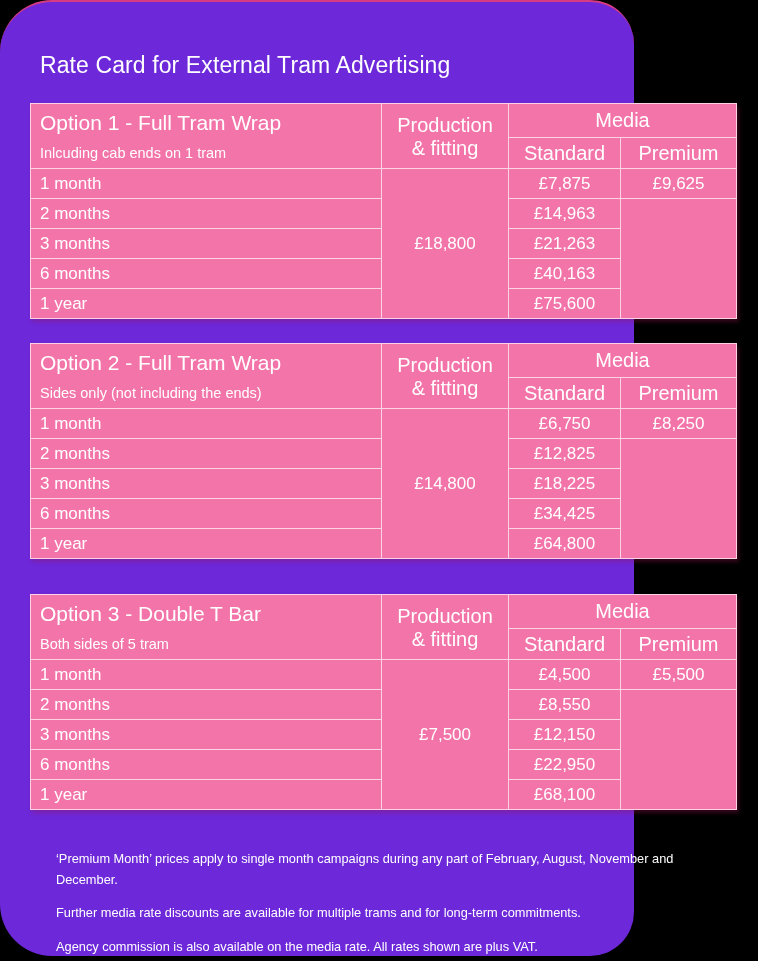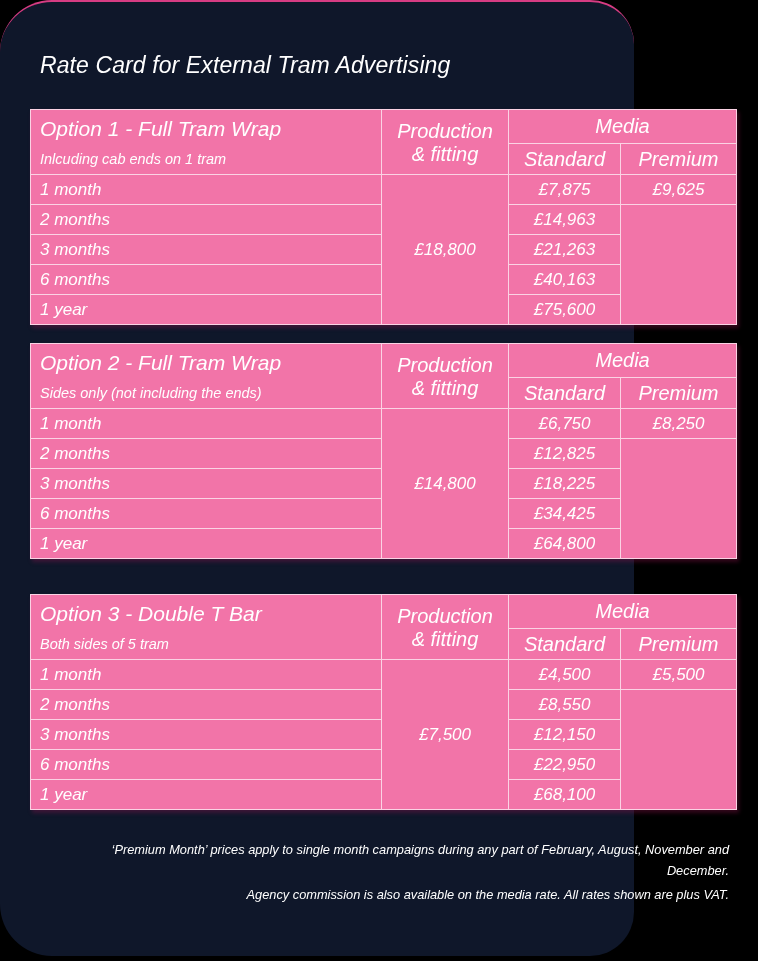--- a/index.html
+++ b/index.html
@@ -2,22 +2,22 @@
 <html><head>
 <meta charset="utf-8">
 <style>
   html, body { margin: 0; padding: 0; }
   body {
     width: 758px; height: 961px; background: #000; position: relative; overflow: hidden;
     font-family: "Liberation Sans", "DejaVu Sans", sans-serif; color: #fff;
   }
   .card {
     position: absolute; left: 0; top: 0; width: 634px; height: 956px;
-    background: #0f172a; border-radius: 52px 44px 44px 52px;
-    box-sizing: border-box; border-top: 2px solid #d73c83; font-style: italic;
+    background: #6d28d9; border-radius: 52px 44px 44px 52px;
+    box-sizing: border-box; border-top: 2px solid #d73c83;
   }
   .title {
     position: absolute; left: 40px; top: 50px; font-size: 23px; font-weight: normal;
     letter-spacing: 0.1px; margin: 0;
   }
   .rt {
     position: absolute; left: 30px; width: 706px; border-collapse: collapse;
     background: #f274a8; box-shadow: 2px 3px 4px rgba(150,20,80,0.35);
     table-layout: fixed;
   }
@@ -34,29 +34,29 @@
   .hdr { font-size: 20px; text-align: center; }
   .prod-hdr { line-height: 23px; vertical-align: top; padding-top: 10px !important; }
   .media-hdr { height: 33px; vertical-align: middle; }
   .sub-hdr { height: 31px; }
   .row td { height: 29px; font-size: 17px; }
   .period { text-align: left; padding-left: 9px !important; margin-top: 32px; }
   .price { text-align: center; }
   .notes {
     position: absolute; left: 43px; top: 834px; width: 690px; font-size: 12.8px; line-height: 20.5px;
   }
-  .notes p { margin: 4px; text-align: right; }
+  .notes p { margin: 13px; }
 </style>
 </head>
 <body>
 
 <div class="card">
   <h1 class="title">Rate Card for External Tram Advertising</h1>
 
-  <table class="rt" style="top:107px;">
+  <table class="rt" style="top:101px;">
     <colgroup>
         <col class="c1">
         <col class="c2">
         <col class="c3">
         <col class="c4">
       </colgroup>
     <tbody>
         <tr>
       <td class="opt-cell" rowspan="2">
         <span class="opt-title">Option 1 - Full Tram Wrap</span>
@@ -191,15 +191,16 @@
     </tr>
     <tr class="row">
       <td class="period">1 year</td>
       <td class="price">£68,100</td>
     </tr>
   </tbody>
     </table>
 
   <div class="notes">
     <p>‘Premium Month’ prices apply to single month campaigns during any part of February, August, November and December.</p>
+    <p>Further media rate discounts are available for multiple trams and for long-term commitments.</p>
     <p>Agency commission is also available on the media rate. All rates shown are plus VAT.</p>
   </div>
 </div>
 
 </body></html>

